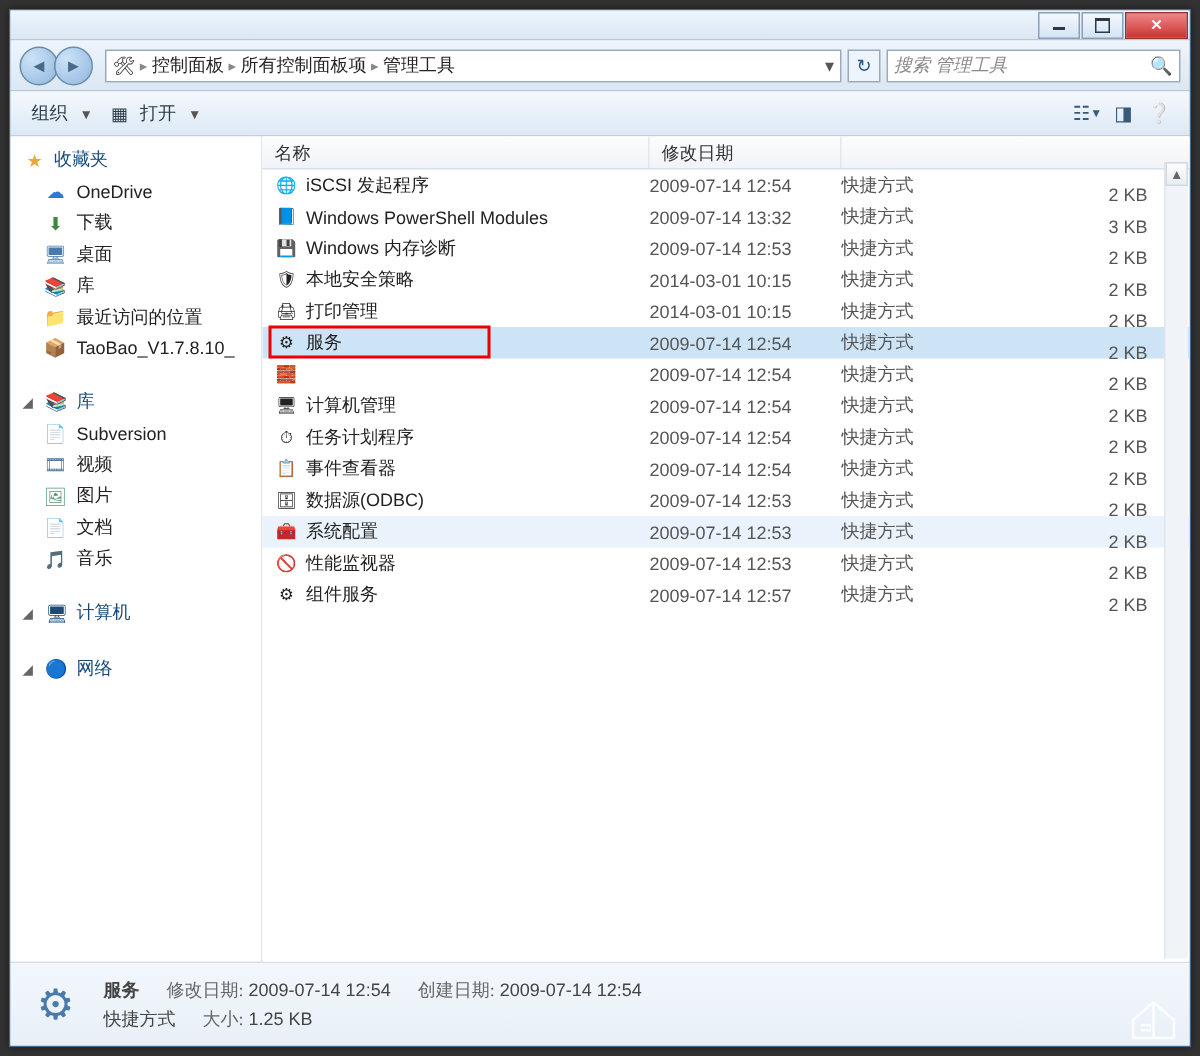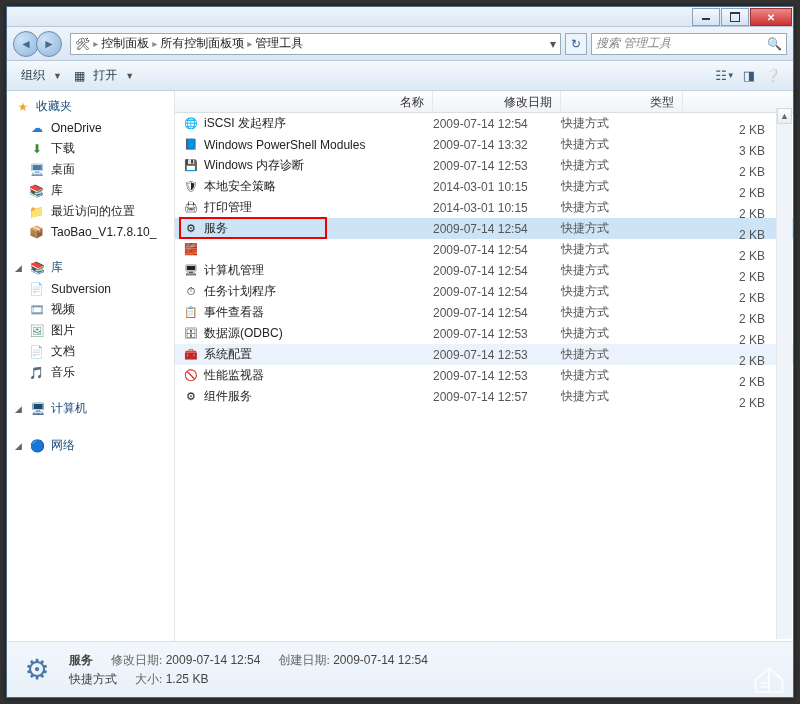--- a/index.html
+++ b/index.html
@@ -44,21 +44,21 @@
 .bodysplit { flex:1; display:flex; min-height:0; }
 .sidebar { width:168px; background:#fff; border-right:1px solid #e0e6ec; overflow:hidden; padding-top:4px; font-size:12px; color:#1a2a3a; }
 .sidebar .group { margin-bottom:14px; }
 .sidebar .grouphdr { display:flex; align-items:center; gap:5px; padding:3px 8px; color:#1a4a7a; }
 .sidebar .item { display:flex; align-items:center; gap:6px; padding:2px 8px 2px 22px; color:#222; }
 .sidebar .ico { width:16px; height:16px; display:flex; align-items:center; justify-content:center; font-size:12px; }
 .sidebar .chev { font-size:9px; color:#666; margin-right:2px; width:8px; }
 
 .listpane { flex:1; background:#fff; display:flex; flex-direction:column; }
 .columns { height:22px; display:flex; background:linear-gradient(#fdfdfd,#f0f3f7); border-bottom:1px solid #d8dfe6; font-size:12px; color:#333; }
-.columns .col { padding:3px 8px; border-right:1px solid #e4e8ec;text-align:right; }
+.columns .col { padding:3px 8px; border-right:1px solid #e4e8ec; }
 .col-name { width:258px; }
 .col-date { width:128px; }
 .col-type { width:122px; }
 .col-size { flex:1; text-align:left; }
 
 .rows { flex:1; overflow:auto; }
 .row { display:flex; height:21px; align-items:center; font-size:12px; color:#222; }
 .row.selected { background:#cde4f7; }
 .row.hover2 { background:#eaf3fb; }
 .row .c-name { width:258px; display:flex; align-items:center; gap:5px; padding-left:8px; }
@@ -207,21 +207,20 @@
             <span class="ico">🔵</span>
             <span>网络</span>
           </div>
         </div>
       </div>
 
     <div class="listpane" style="position:relative">
       <div class="columns">
         <div class="col col-name">名称</div>
         <div class="col col-date">修改日期</div>
-        <div class="col col-type">类型</div>
       </div>
       <div class="rows" id="rows">
           <div class="row">
     <div class="c-name">
               <span class="fico">🌐</span>
               <span>iSCSI 发起程序</span>
             </div>
     <div class="c-date">2009-07-14 12:54</div>
     <div class="c-type">快捷方式</div>
     <div class="c-size">2 KB</div>

